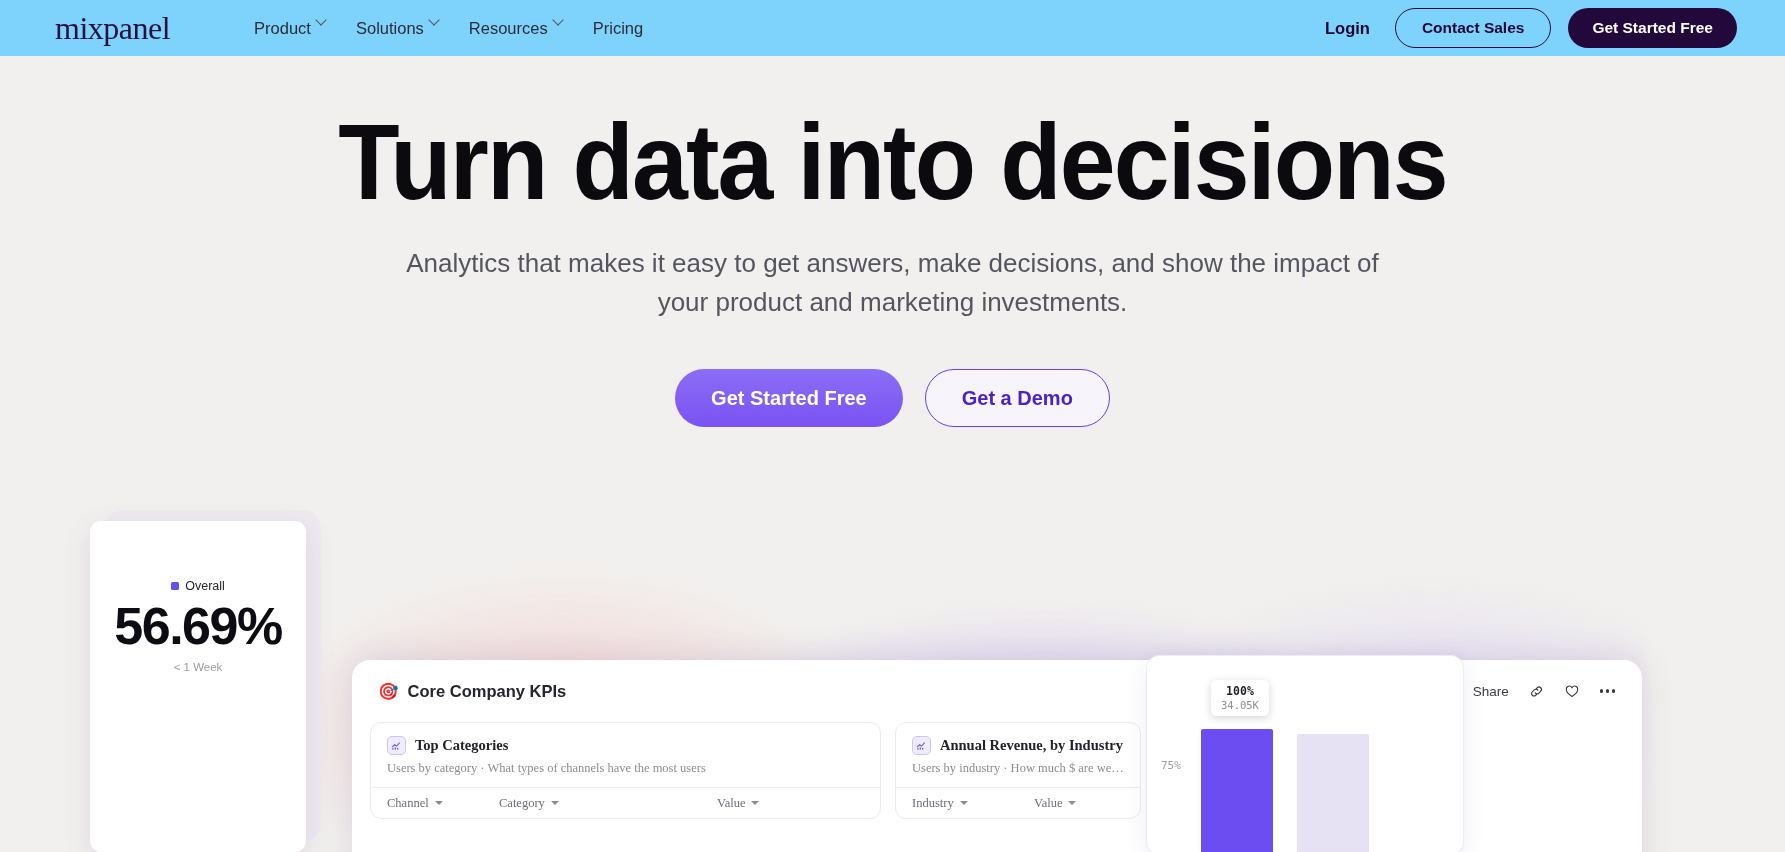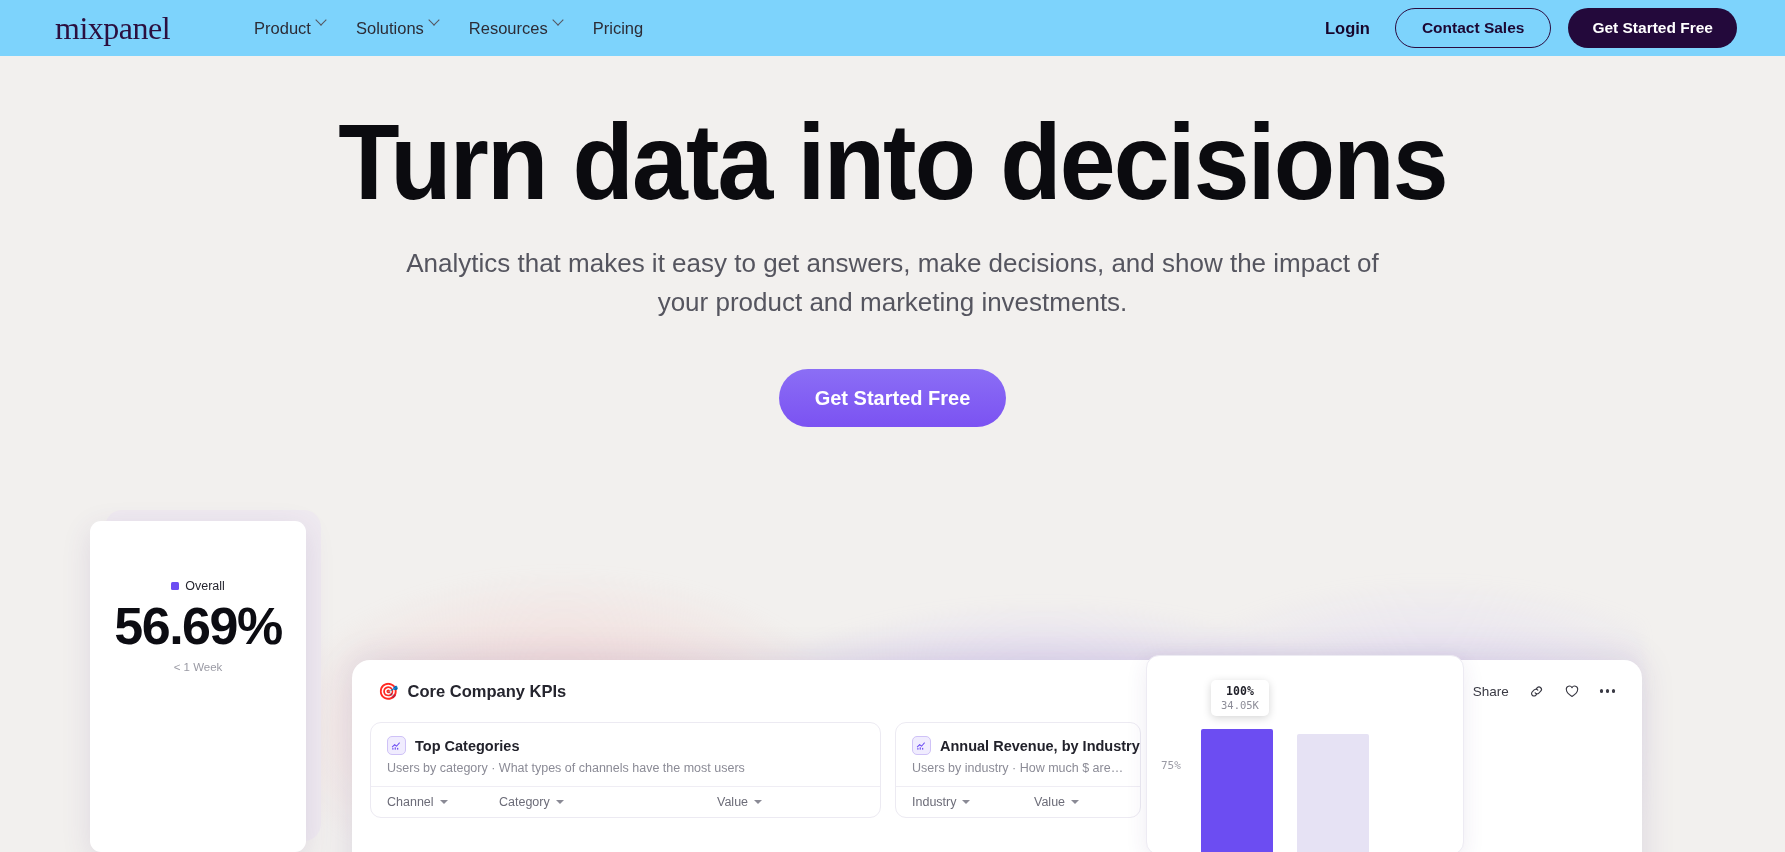--- a/index.html
+++ b/index.html
@@ -266,20 +266,21 @@
   }
 
   .dots { display: flex; gap: 2.5px; align-items: center; }
   .dots i { width: 3.4px; height: 3.4px; border-radius: 50%; background: #3a3a44; display: block; }
 
   
   .cards {
     display: flex;
     gap: 14px;
     padding: 0 18px;
+    font-family: Liberation Serif, serif;
   }
 
   .card {
     background: #ffffff;
     border: 1px solid #eceaf2;
     border-radius: 11px;
     overflow: hidden;
     flex: none;
   }
 
@@ -499,20 +500,21 @@
     <button class="btn-solid-dark">Get Started Free</button>
   </div>
 
 </header>
 
 <section class="hero">
   <h1 class="hero-title">Turn data into decisions</h1>
   <p class="hero-sub">Analytics that makes it easy to get answers, make decisions, and show the impact of your product and marketing investments.</p>
   <div class="hero-ctas">
     <button class="btn-primary">Get Started Free</button>
+    <button class="btn-secondary">Get a Demo</button>
   </div>
 </section>
 
 <div class="stage">
 
   <div class="dash">
 
     <div class="dash-top">
       <div class="dash-title">
         <span>🎯</span>

